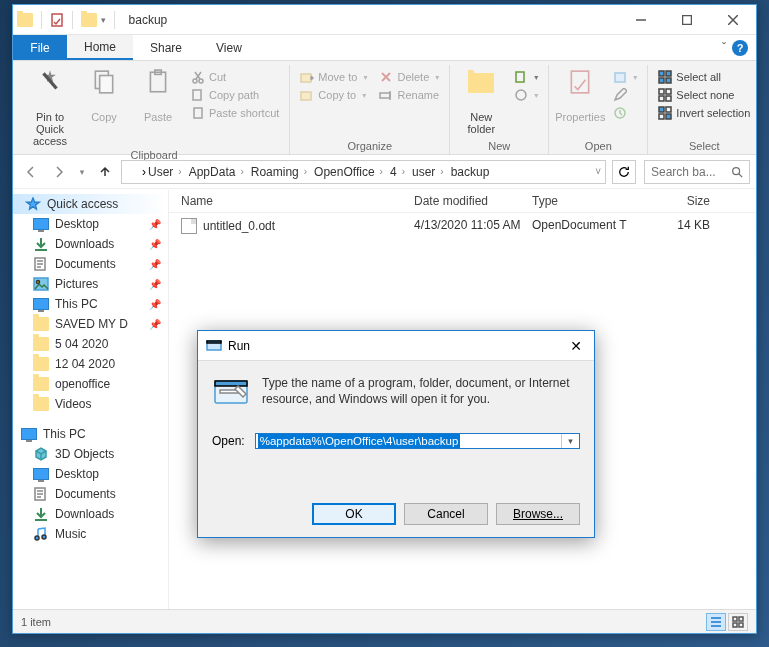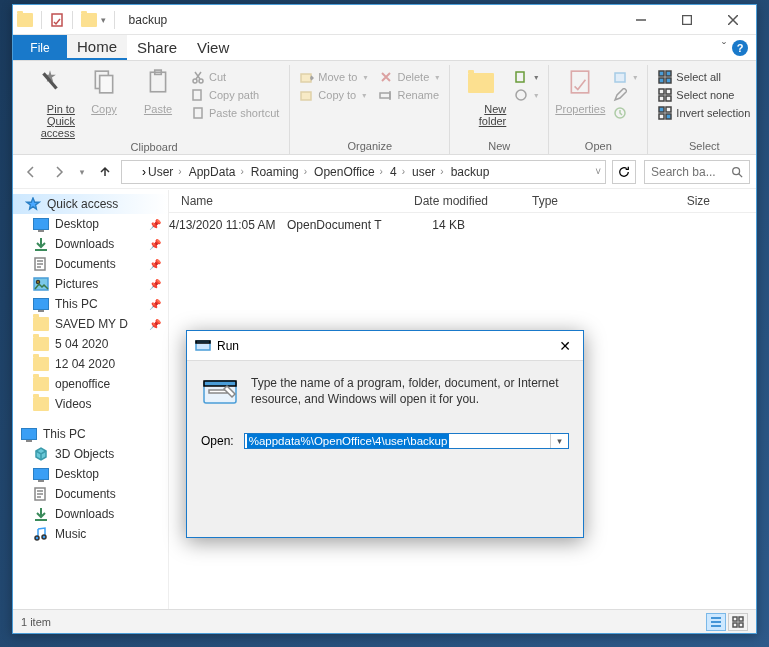--- a/index.html
+++ b/index.html
@@ -12,31 +12,31 @@
 .titlebar .folder-mini { width: 16px; height: 14px; background: #fce090; border-radius: 1px; position:relative; border-top:2px solid #fce090;}
 .titlebar .folder-mini::before{content:'';position:absolute;top:-4px;left:0;width:6px;height:2px;background:#fce090;border-radius:1px 1px 0 0;}
 .titlebar .sep { width: 1px; height: 18px; background: #ddd; margin: 0 6px; }
 .titlebar .title { margin-left: 8px; font-size: 12px; color: #333; }
 .winctrls { margin-left: auto; display: flex; }
 .winctrl { width: 46px; height: 30px; display: flex; align-items: center; justify-content: center; color: #555; font-size: 10px; }
 .winctrl svg { width: 10px; height: 10px; }
 
 .menubar { height: 26px; background: #fff; display: flex; align-items: stretch; border-bottom: 1px solid #ddd; }
 .file-tab { width: 54px; background: #1979ca; color: #fff; font-size: 12px; display: flex; align-items: center; justify-content: center; }
-.menu-tab { padding: 0 10px; font-size: 15px; color: #333; display: flex; align-items: center; }
+.menu-tab { padding: 0 17px; font-size: 12px; color: #333; display: flex; align-items: center; }
 .menu-tab.active { border-bottom: 2px solid #1979ca; background: #f3f3f3; }
 .menubar .help { margin-left: auto; display:flex; align-items:center; padding: 0 8px; gap:6px; color:#666; }
 .help-circle { width:16px;height:16px;border-radius:50%;background:#1979ca;color:#fff;font-size:11px;display:flex;align-items:center;justify-content:center;font-weight:bold;}
 
 .ribbon { height: 94px; background: #f3f3f3; border-bottom: 1px solid #ddd; display: flex; padding: 4px 6px 0; }
 .ribbon-group { display:flex; flex-direction:column; border-right:1px solid #ddd; padding: 0 6px; }
 .ribbon-group:last-child { border-right:none; }
 .rg-body { flex:1; display:flex; align-items:flex-start; gap:4px; padding-top:4px;}
 .rg-label { font-size: 11px; color: #666; text-align: center; padding: 2px 0; }
-.rbtn-large { width: 50px; display:flex; flex-direction:column; align-items:center; gap:8px; font-size:11px; color:#444; text-align:right; line-height:1.1;text-decoration:underline; }
+.rbtn-large { width: 50px; display:flex; flex-direction:column; align-items:center; gap:16px; font-size:11px; color:#444; text-align:center; line-height:1.1; }
 .rbtn-large svg, .rbtn-large .icon { width:26px; height:26px; }
 .faded { opacity: .45; }
 .rbtn-stack { display:flex; flex-direction:column; gap:2px; font-size:11px; color:#444; }
 .rbtn-row { display:flex; align-items:center; gap:4px; padding:1px 4px; white-space:nowrap; }
 .rbtn-row svg { width:14px; height:14px; flex:none; }
 .drop-tri { font-size:8px; color:#777; margin-left:2px;}
 
 .navbar { height: 34px; background: #fff; border-bottom: 1px solid #eee; display:flex; align-items:center; padding: 0 6px; gap:4px; }
 .navbtn { width:24px; height:24px; display:flex; align-items:center; justify-content:center; color:#888;}
 .navbtn.enabled { color:#333; }
@@ -67,21 +67,21 @@
 .col-size{width:72px; text-align:right; padding-right:12px;}
 .filerow { display:flex; padding:5px 0; color:#333;}
 .file-ico { width:16px;height:16px; margin:0 6px 0 12px; background:#fff;border:1px solid #999; position:relative;}
 .file-ico::after{content:'';position:absolute;top:0;right:0;width:5px;height:5px;background:#ddd;}
 
 .statusbar { position:absolute; bottom:0; left:0; right:0; height:24px; background:#f3f3f3; border-top:1px solid #ddd; display:flex; align-items:center; padding:0 8px; font-size:11px; color:#555; justify-content:space-between;}
 .view-icons { display:flex; gap:2px;}
 .view-icons div{width:20px;height:18px;border:1px solid #ccc;display:flex;align-items:center;justify-content:center;}
 .view-icons div.active{background:#cde8ff;border-color:#7ab8e8;}
 
-.run-dialog { position:absolute; top:330px; left:186px; width:398px; height:208px; background:#f0f0f0; border:1px solid #1979ca; box-shadow:0 4px 20px rgba(0,0,0,.4); }
+.run-dialog { position:absolute; top:330px; left:197px; width:398px; height:208px; background:#f0f0f0; border:1px solid #1979ca; box-shadow:0 4px 20px rgba(0,0,0,.4); }
 .run-title { height:30px; background:#fff; display:flex; align-items:center; padding:0 8px; font-size:12px; border-bottom:1px solid #ddd;}
 .run-title .close { margin-left:auto; font-size:14px; width:20px;text-align:center;}
 .run-body { padding:14px 14px; display:flex; gap:12px;}
 .run-icon { width:38px;height:38px; flex:none;}
 .run-text { font-size:12px; color:#333; line-height:1.35;}
 .run-open-row { display:flex; align-items:center; gap:10px; padding:6px 14px 0;}
 .run-open-row label { font-size:12px; }
 .run-combo { flex:1; height:16px; border:1px solid #1979ca; background:#fff; display:flex; align-items:center; position:relative;}
 .run-combo .sel { background:#0078d7; color:#fff; font-size:11.5px; padding:1px 2px; margin-left:2px;}
 .run-combo .dd { position:absolute; right:0; top:0; bottom:0; width:18px; border-left:1px solid #ccc; display:flex;align-items:center;justify-content:center;font-size:9px;color:#555;}
@@ -492,20 +492,24 @@
     </div>
 
     <div class="filearea">
       <div class="filehdr">
         <div class="col-name">Name</div>
         <div class="col-date">Date modified</div>
         <div class="col-type">Type</div>
         <div class="col-size">Size</div>
       </div>
       <div class="filerow">
+        <div class="col-name" style="display:flex;align-items:center;padding-left:0;">
+            <div class="file-ico"></div>
+            <span>untitled_0.odt</span>
+          </div>
         <div class="col-date">4/13/2020 11:05 AM</div>
         <div class="col-type">OpenDocument T</div>
         <div class="col-size">14 KB</div>
       </div>
     </div>
   </div>
 
   <div class="statusbar">
     <span>1 item</span>
     <div class="view-icons">
@@ -544,13 +548,20 @@
     </svg>
     <div class="run-text">Type the name of a program, folder, document, or Internet resource, and Windows will open it for you.</div>
   </div>
   <div class="run-open-row">
     <label>Open:</label>
     <div class="run-combo">
       <span class="sel">%appdata%\OpenOffice\4\user\backup</span>
       <span class="dd">▾</span>
     </div>
   </div>
+  <div class="run-buttons">
+    <div class="run-btn default">OK</div>
+    <div class="run-btn">Cancel</div>
+    <div class="run-btn">
+        <span style="text-decoration:underline;">Browse...</span>
+      </div>
+  </div>
 </div>
 
 </body></html>

